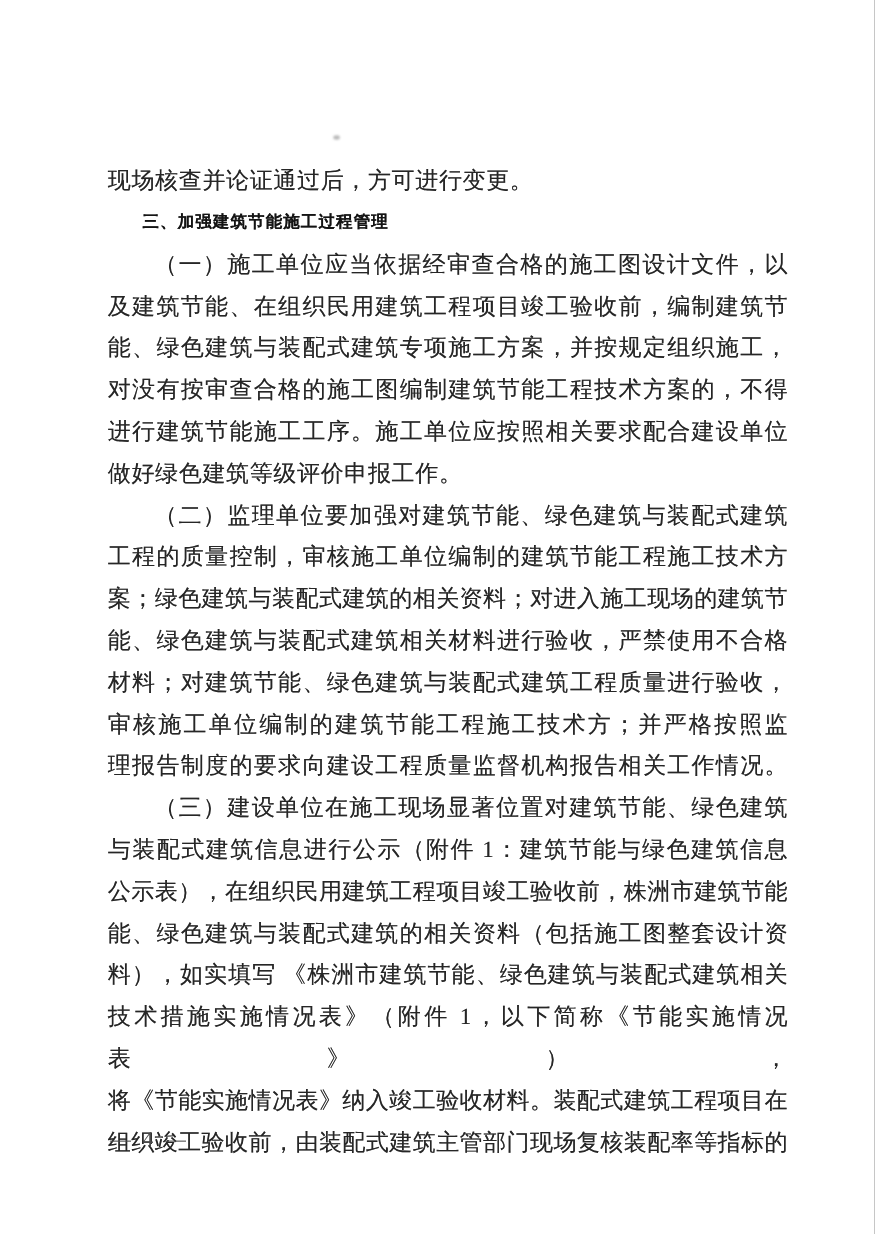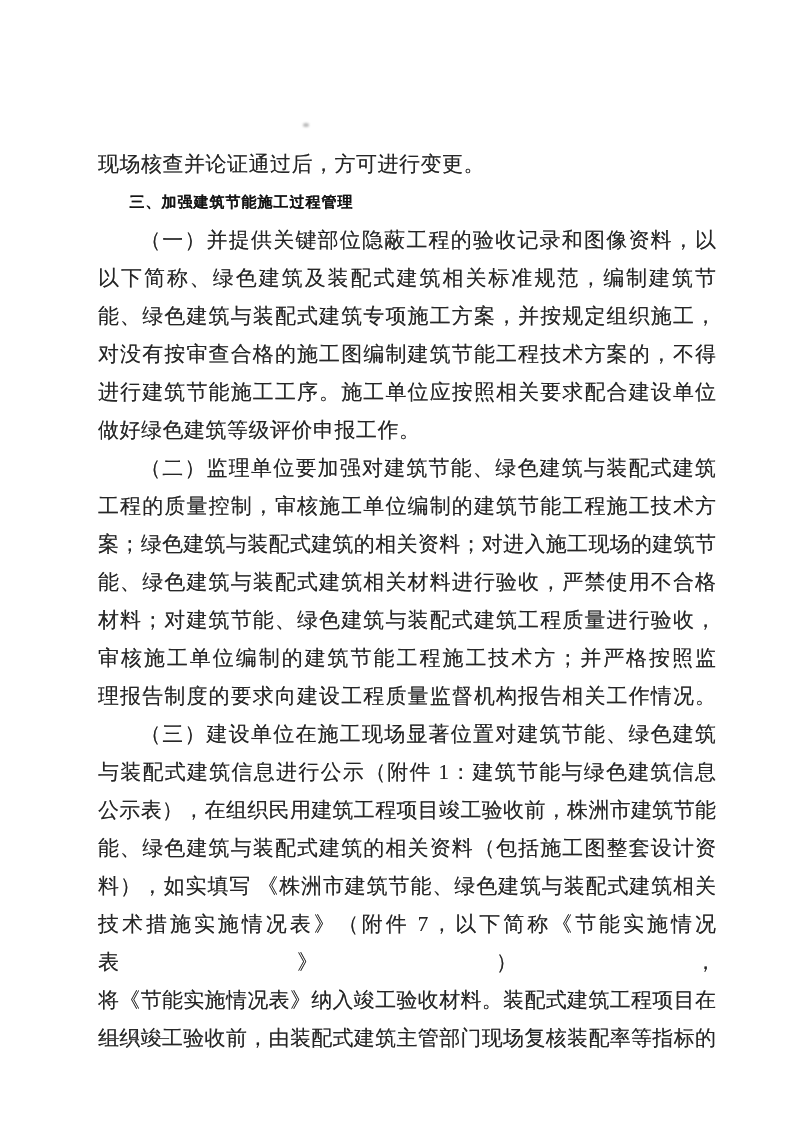--- a/index.html
+++ b/index.html
@@ -59,36 +59,36 @@
   }
 </style>
 </head>
 <body>
 
 <div class="page">
   <span class="scan-artifact"></span>
   <div class="content">
       <div class="line plain">现场核查并论证通过后，方可进行变更。</div>
       <div class="line heading">三、加强建筑节能施工过程管理</div>
-      <div class="line para-start justify">（一）并提供关键部位隐蔽工程的验收记录和图像资料，以</div>
-      <div class="line plain justify">以下简称、绿色建筑及装配式建筑相关标准规范，编制建筑节</div>
+      <div class="line para-start justify">（一）施工单位应当依据经审查合格的施工图设计文件，以</div>
+      <div class="line plain justify">及建筑节能、在组织民用建筑工程项目竣工验收前，编制建筑节</div>
       <div class="line plain justify">能、绿色建筑与装配式建筑专项施工方案，并按规定组织施工，</div>
       <div class="line plain justify">对没有按审查合格的施工图编制建筑节能工程技术方案的，不得</div>
       <div class="line plain justify">进行建筑节能施工工序。施工单位应按照相关要求配合建设单位</div>
       <div class="line plain">做好绿色建筑等级评价申报工作。</div>
       <div class="line para-start justify">（二）监理单位要加强对建筑节能、绿色建筑与装配式建筑</div>
       <div class="line plain justify">工程的质量控制，审核施工单位编制的建筑节能工程施工技术方</div>
       <div class="line plain justify">案；绿色建筑与装配式建筑的相关资料；对进入施工现场的建筑节</div>
       <div class="line plain justify">能、绿色建筑与装配式建筑相关材料进行验收，严禁使用不合格</div>
       <div class="line plain justify">材料；对建筑节能、绿色建筑与装配式建筑工程质量进行验收，</div>
       <div class="line plain justify">审核施工单位编制的建筑节能工程施工技术方；并严格按照监</div>
       <div class="line plain justify">理报告制度的要求向建设工程质量监督机构报告相关工作情况。</div>
       <div class="line para-start justify">（三）建设单位在施工现场显著位置对建筑节能、绿色建筑</div>
       <div class="line plain justify">与装配式建筑信息进行公示（附件 1：建筑节能与绿色建筑信息</div>
       <div class="line plain justify">公示表），在组织民用建筑工程项目竣工验收前，株洲市建筑节能</div>
       <div class="line plain justify">能、绿色建筑与装配式建筑的相关资料（包括施工图整套设计资</div>
       <div class="line plain justify">料），如实填写 《株洲市建筑节能、绿色建筑与装配式建筑相关</div>
-      <div class="line plain justify">技术措施实施情况表》（附件 7，以下简称《节能实施情况表》），</div>
+      <div class="line plain justify">技术措施实施情况表》（附件 1，以下简称《节能实施情况表》），</div>
       <div class="line plain justify">将《节能实施情况表》纳入竣工验收材料。装配式建筑工程项目在</div>
       <div class="line plain justify">组织竣工验收前，由装配式建筑主管部门现场复核装配率等指标的</div>
     </div>
   <div class="page-number">— 4 —</div>
 </div>
 
 </body></html>

